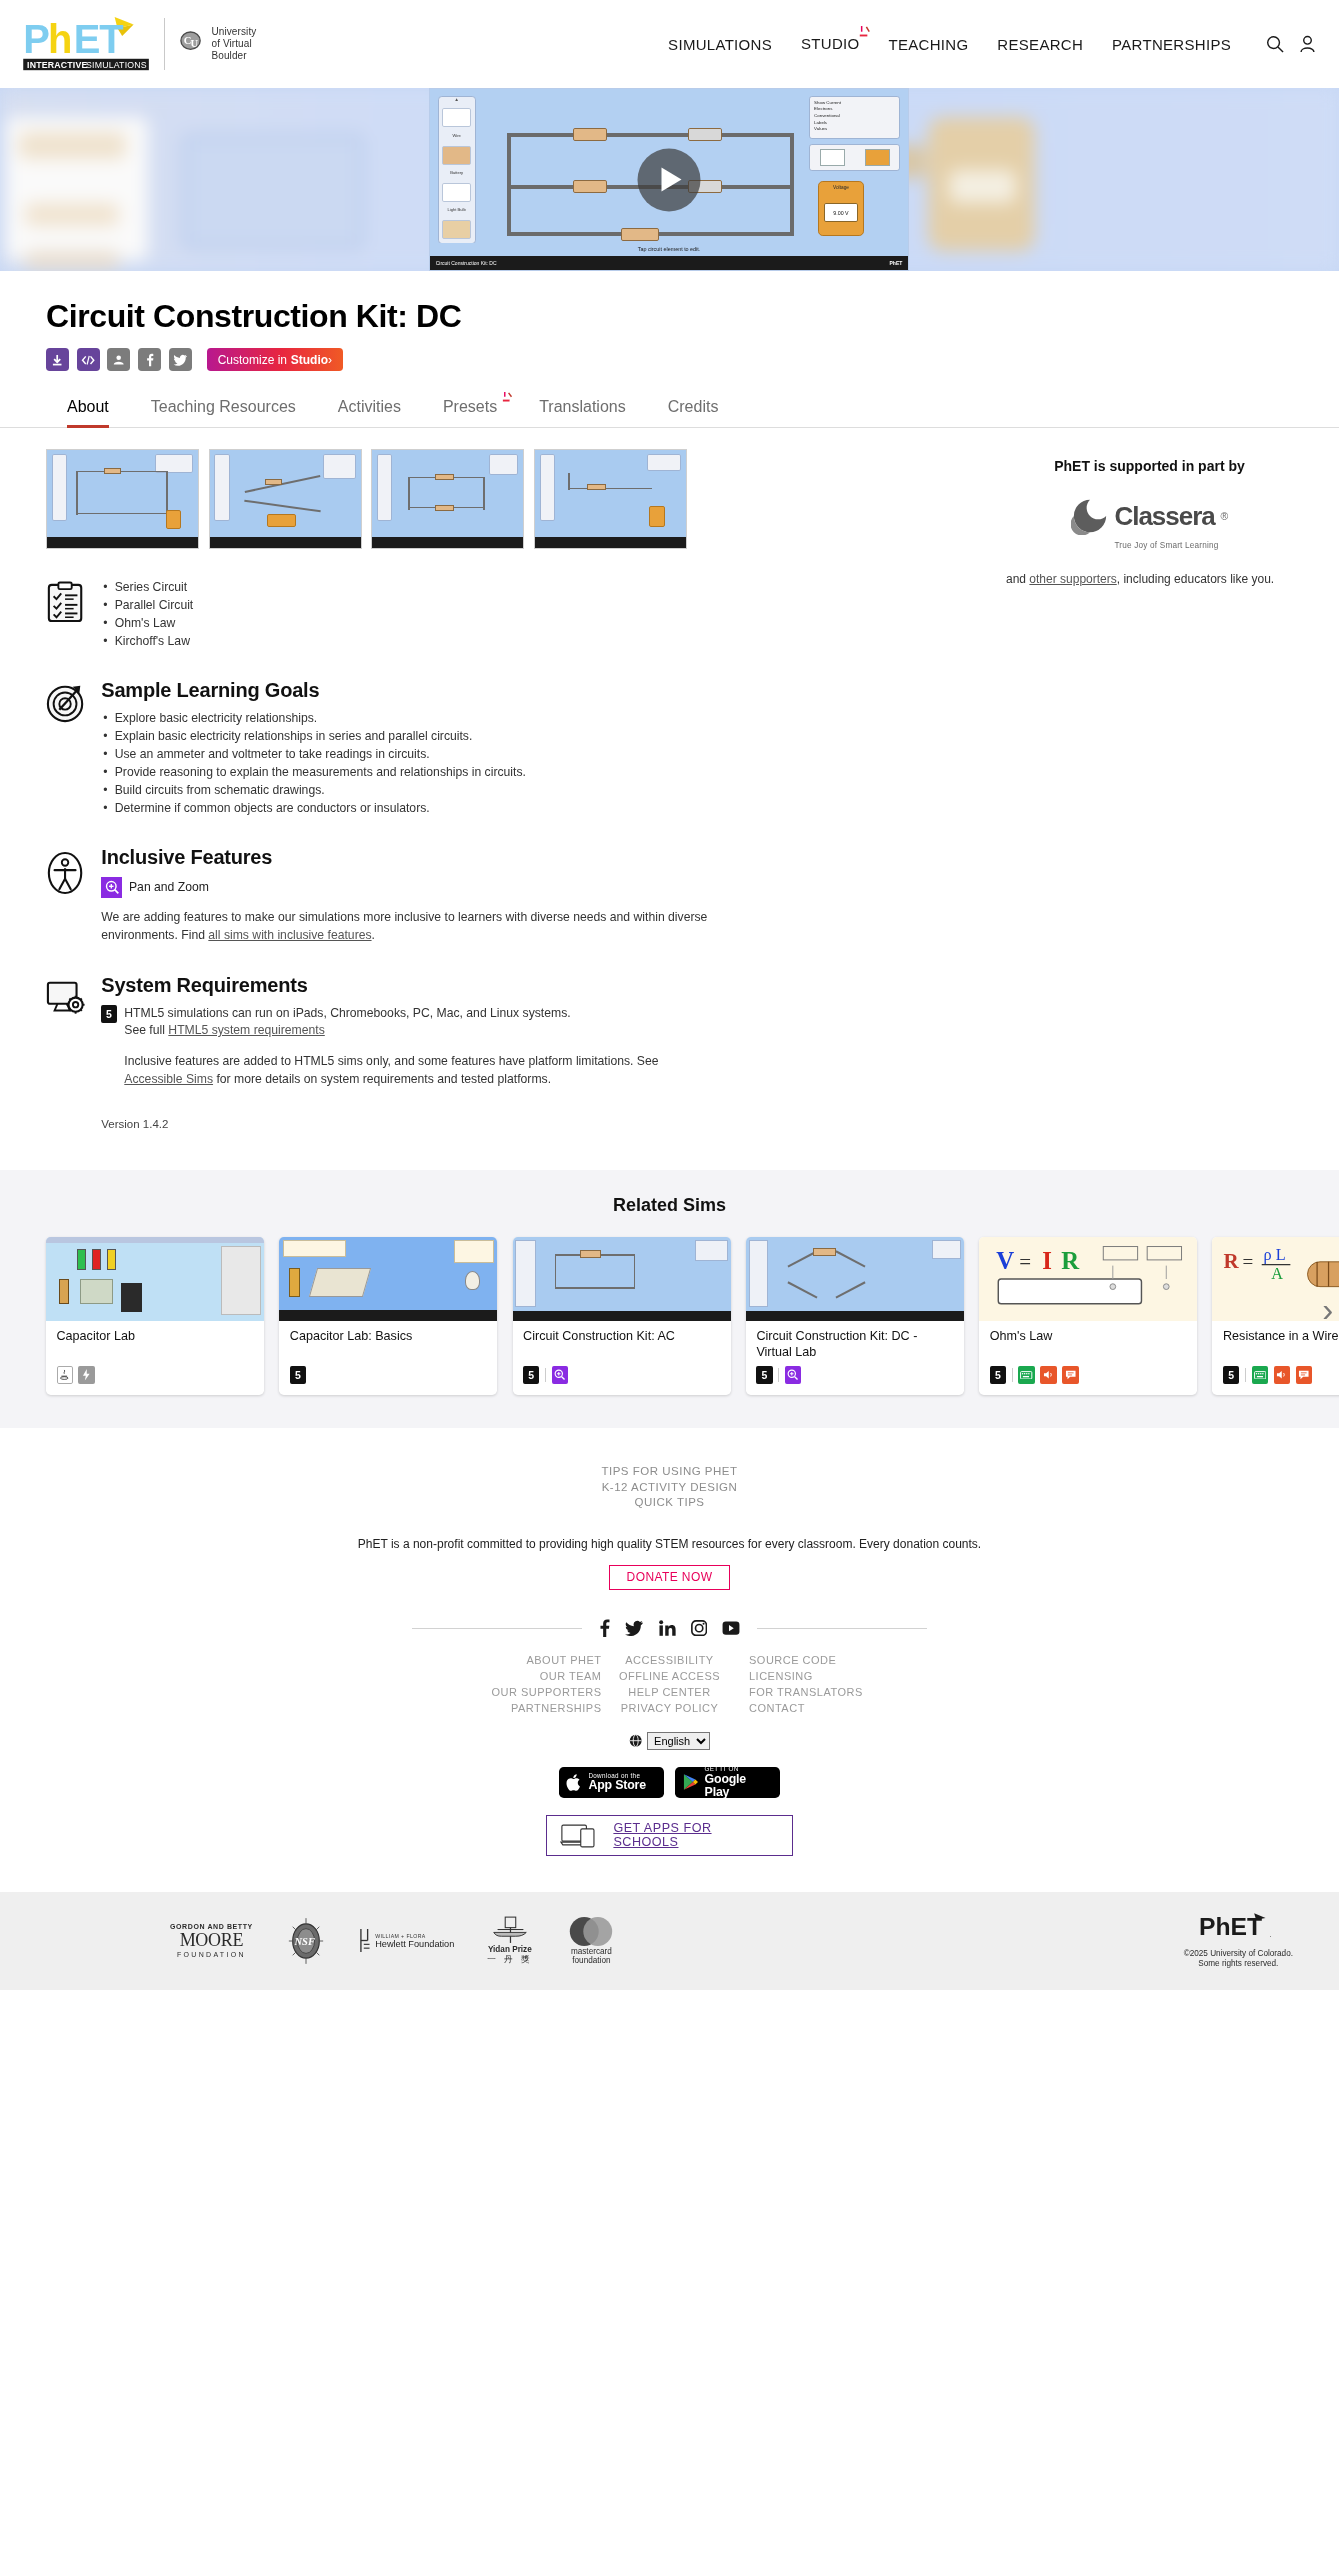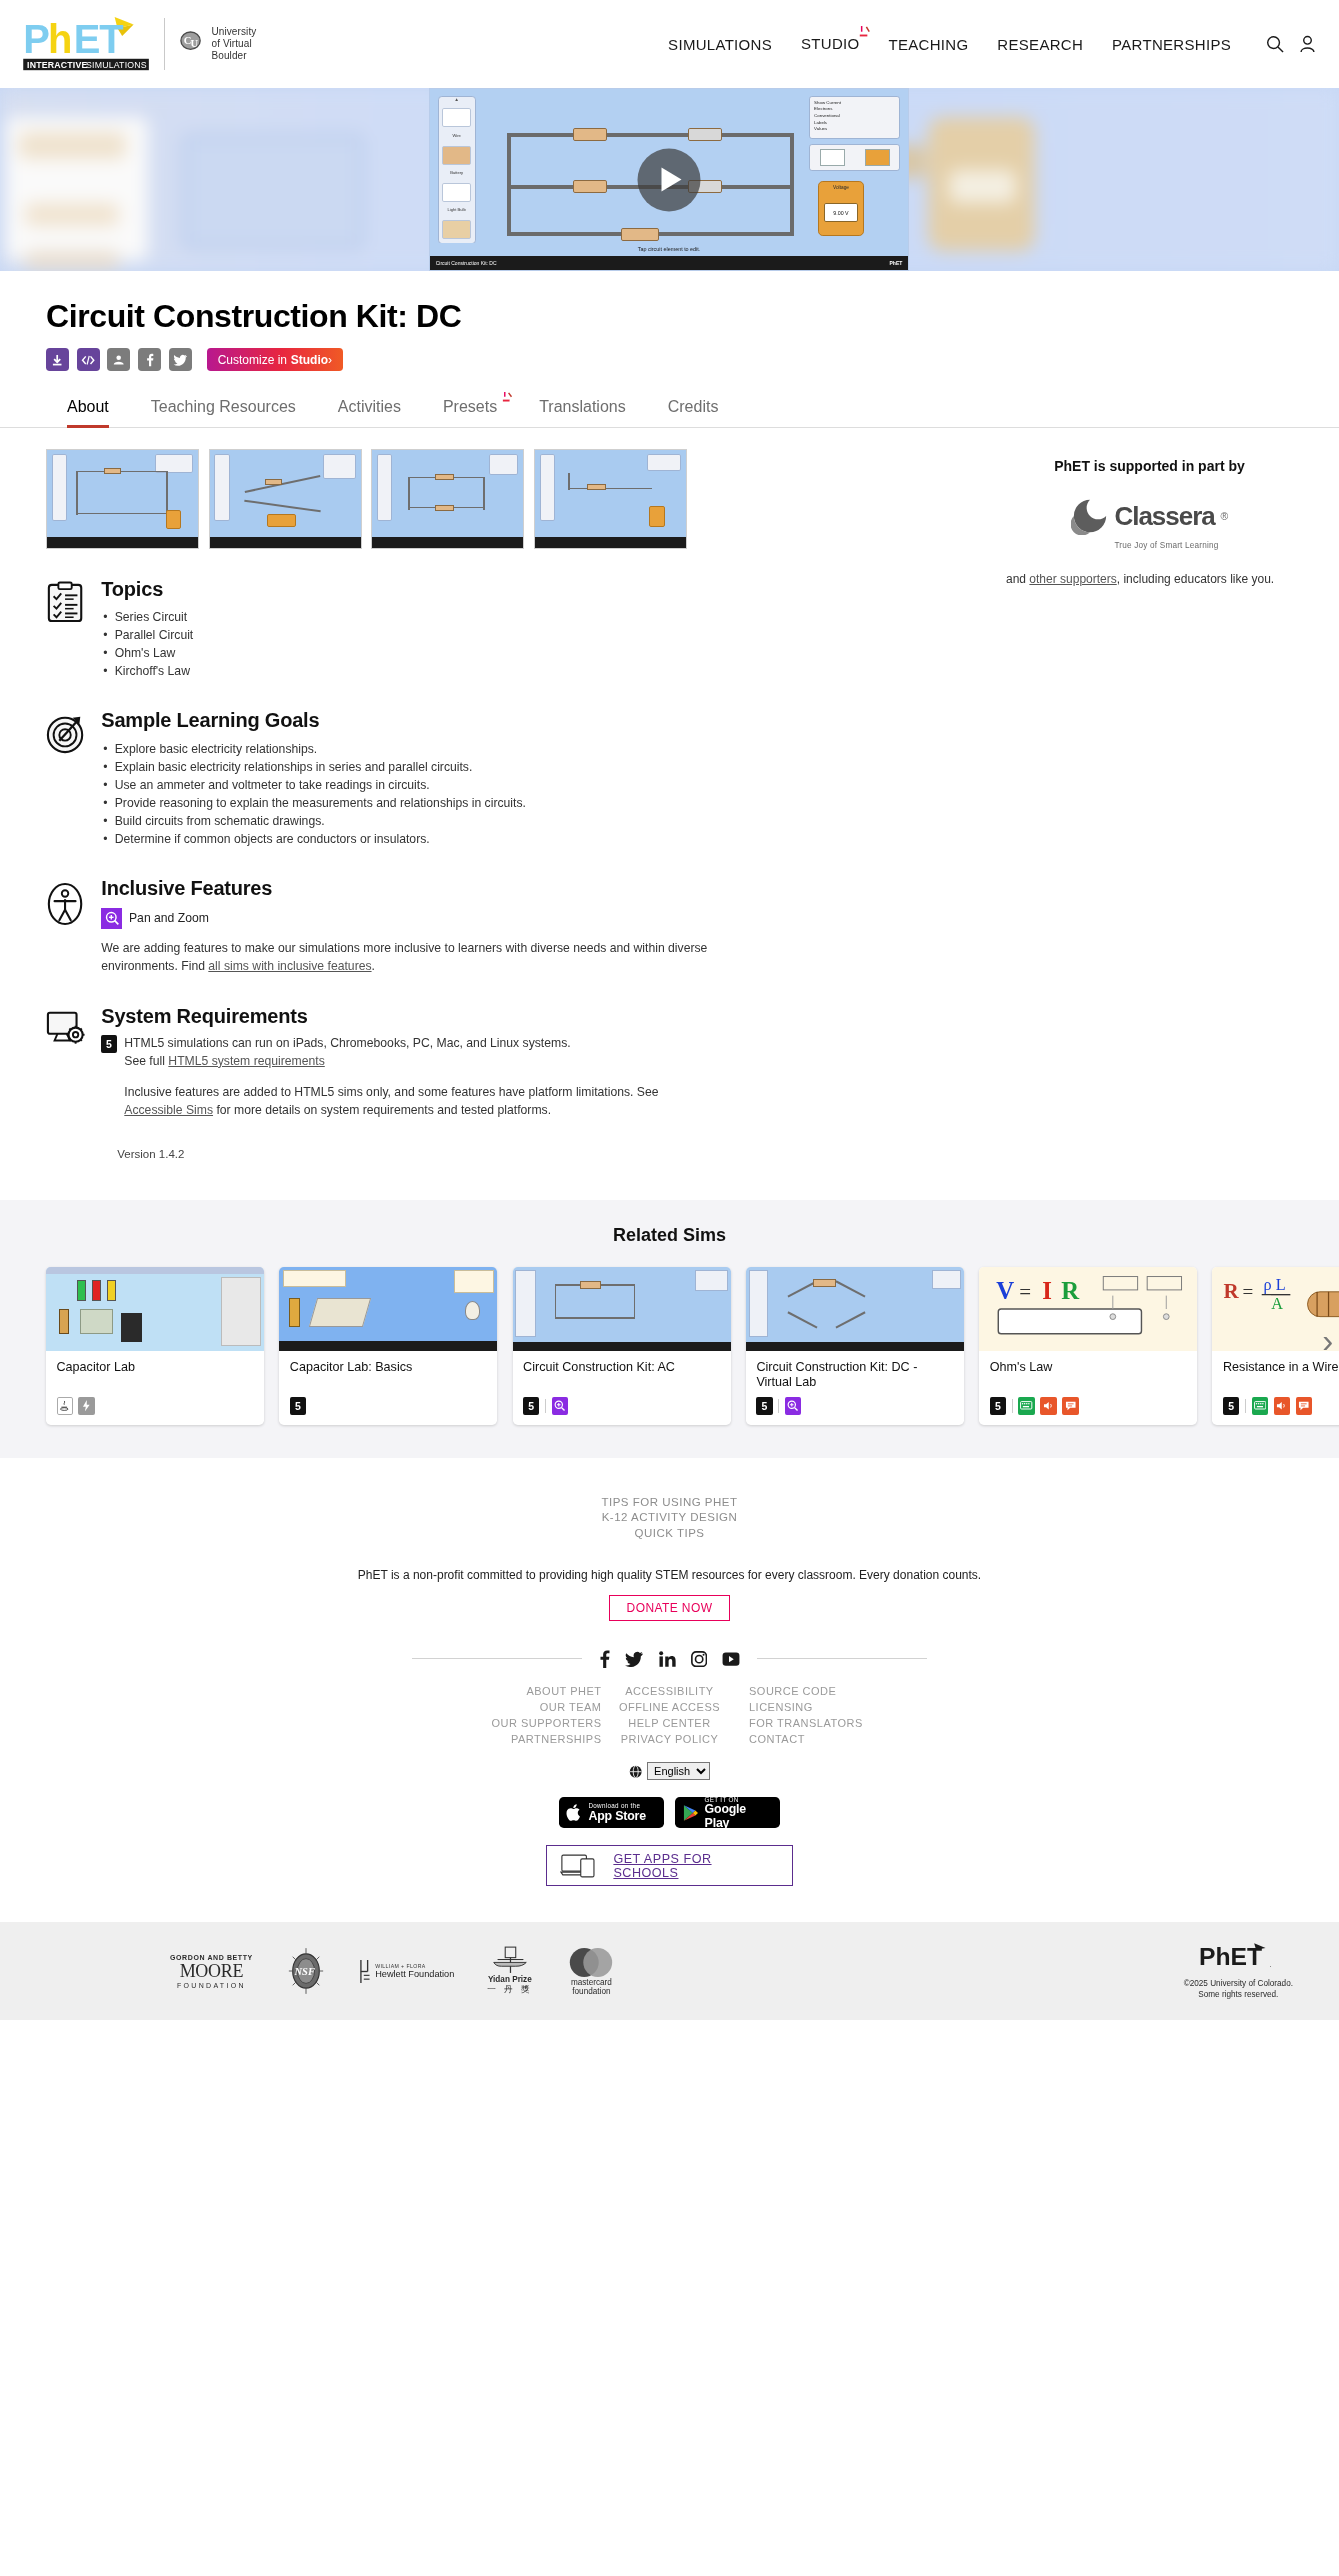--- a/index.html
+++ b/index.html
@@ -501,21 +501,20 @@
           <line x1="20" y1="19" x2="29" y2="19" stroke="#111" stroke-width="1.6"></line>
           <path d="M8 26 l3 3 l5-6" fill="none" stroke="#111" stroke-width="2"></path>
           <line x1="20" y1="25" x2="33" y2="25" stroke="#111" stroke-width="2"></line>
           <line x1="20" y1="29" x2="29" y2="29" stroke="#111" stroke-width="1.6"></line>
           <path d="M8 35 l3 3 l5-6" fill="none" stroke="#111" stroke-width="2"></path>
           <line x1="20" y1="34" x2="33" y2="34" stroke="#111" stroke-width="2"></line>
           <line x1="20" y1="38" x2="29" y2="38" stroke="#111" stroke-width="1.6"></line>
         </svg>
       </div>
       <div class="sect-body">
-        <div class="sect-title">Topics</div>
         <ul class="sect-list">
           <li>Series Circuit</li>
           <li>Parallel Circuit</li>
           <li>Ohm's Law</li>
           <li>Kirchoff's Law</li>
         </ul>
       </div>
     </div>
 
     <div class="section">
@@ -597,21 +596,21 @@
           <div>
             <div class="body-text">HTML5 simulations can run on iPads, Chromebooks, PC, Mac, and Linux systems.</div>
             <div class="body-text">
               <span>See full </span><a href="#" class="inline-link">HTML5 system requirements</a>
             </div>
           </div>
         </div>
         <p class="body-text" style="margin-top:13.4px;margin-left:23px;">
           <span>Inclusive features are added to HTML5 sims only, and some features have platform limitations. See </span><a href="#" class="inline-link">Accessible Sims</a><span> for more details on system requirements and tested platforms.</span>
         </p>
-        <div class="version-text" style="margin-left:16px;">Version 1.4.2</div>
+        <div class="version-text" style="margin-left:0;">Version 1.4.2</div>
       </div>
     </div>
   </div>
 
   <aside class="col-right">
     <div class="support-title">PhET is supported in part by</div>
     <div class="classera-logo">
       <svg width="38" height="38" viewBox="0 0 40 40">
         <path d="M20 3 a17 17 0 1 0 17 17 a12 12 0 1 1 -17 -17 z" fill="#5d5d5d"></path>
         <path d="M20 37 a17 17 0 0 1 -17 -17 a12 12 0 0 0 17 17 z" fill="#8a8a8a"></path>

